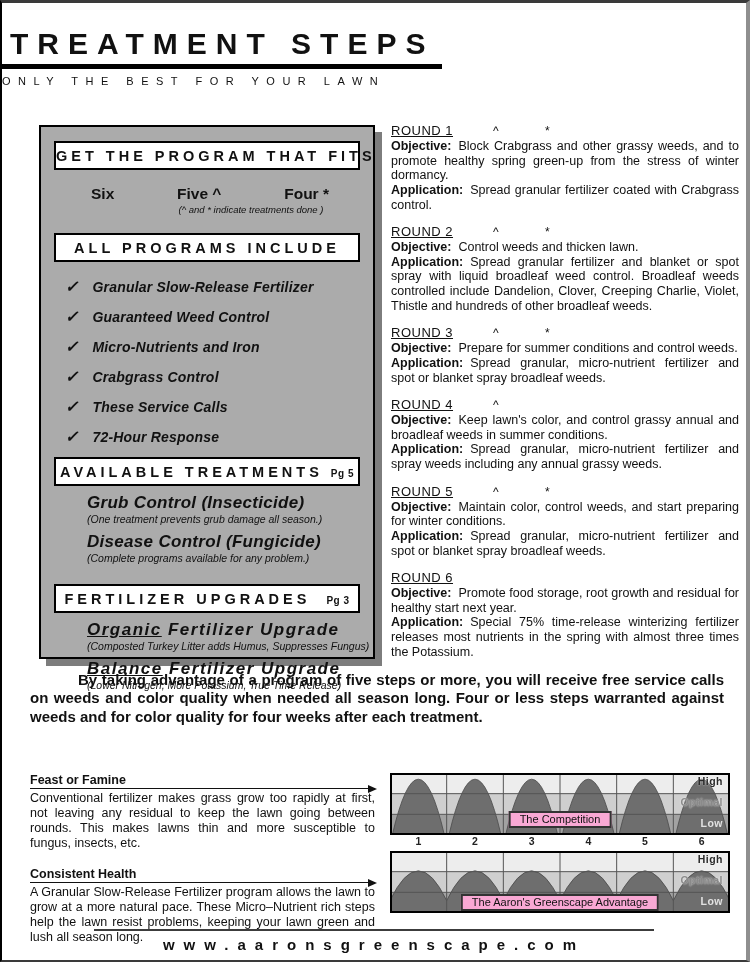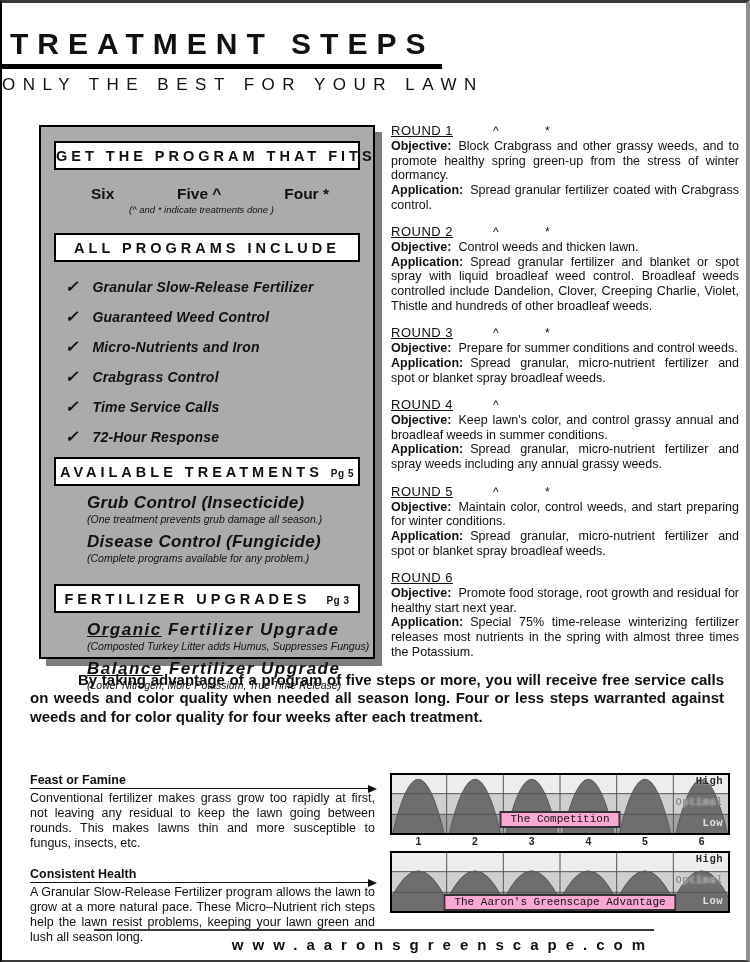--- a/index.html
+++ b/index.html
@@ -9,40 +9,40 @@
     border-left:2px solid #000; border-top:3px solid #3a3a3a;
     border-right:4px solid #8f8f8f; border-bottom:2px solid #3a3a3a;
     font-family:"Liberation Sans", sans-serif; color:#111;
   }
   
   .header{ text-align:left; padding-top:24px; }
   .title{
     display:inline-block; font-weight:bold; font-size:30px; letter-spacing:9px;
     border-bottom:5px solid #000; padding:0 8px 3px 8px; white-space:nowrap;
   }
-  .subtitle{ font-size:17px; letter-spacing:7.5px; margin-top:6px; white-space:nowrap; }
+  .subtitle{ font-size:11px; letter-spacing:7.5px; margin-top:6px; white-space:nowrap; }
 
   
   .panel{
     position:absolute; left:37px; top:122px; width:336px; height:534px;
     background:#ababab; border:2px solid #000; box-shadow:7px 7px 0 #7d7d7d;
     box-sizing:border-box;
   }
   .panel-box{
     margin:0 13px; background:#fff; border:2px solid #000; text-align:center;
     font-weight:bold; font-size:14.5px; letter-spacing:4px; padding:5px 0 4px 0;
     white-space:nowrap;
   }
   .pg-ref{ font-size:10px; font-weight:bold; letter-spacing:0.5px; margin-left:8px; }
   .programs-row{
     display:flex; justify-content:space-between; padding:0 44px 0 50px;
     font-weight:bold; font-size:15.5px; margin-top:15px;
   }
   .programs-note{
-    font-style:italic; font-size:9.5px; padding-left:88px; margin-top:1px;
+    font-style:italic; font-size:9.5px; text-align:center; padding-left:88px; margin-top:1px;
   }
   .checklist{ margin:15px 0 0 24px; }
   .check-item{ margin-bottom:11px; display:flex; align-items:baseline; }
   .check-mark{ font-size:16px; font-weight:bold; font-style:italic; margin-right:14px; }
   .check-label{ font-weight:bold; font-style:italic; font-size:14px; letter-spacing:0.2px; }
   .treatment, .upgrade{ margin:7px 0 0 46px; }
   .treatment-title{ font-weight:bold; font-style:italic; font-size:17px; letter-spacing:0.3px; }
   .small-note{ font-style:italic; font-size:10.5px; margin-top:0px; }
   .upgrade-title{ font-weight:bold; font-style:italic; font-size:17px; letter-spacing:1.5px; }
   .u-underline{ text-decoration:underline; } .mt14{margin-top:14px;} .mt18{margin-top:18px;} .mt20{margin-top:20px;}
@@ -72,21 +72,21 @@
   }
   .bsec-rule{ flex:1; border-bottom:1.5px solid #111; position:relative; height:0; }
   .arrow-head{
     position:absolute; right:-2px; bottom:-5px; width:0; height:0;
     border-left:9px solid #111; border-top:4px solid transparent; border-bottom:4px solid transparent;
   }
   .bsec-p{ margin:2px 0 0 0; font-size:12.5px; line-height:1.2; text-align:justify; }
 
   
   .charts{ position:absolute; left:388px; top:770px; width:340px; }
-  .chart{ position:relative; width:340px; height:62px;font-family:Liberation Mono, monospace; }
+  .chart{ position:relative; width:340px; height:62px; }
   .chart svg{ display:block; width:340px; height:62px; }
   .band-label{
     position:absolute; right:7px; font-weight:bold; font-size:10.5px; letter-spacing:0.5px;
     text-shadow:0 0 2px rgba(255,255,255,0.8);
   }
   .bl-high{ top:2px; color:#2a2a2a; }
   .bl-optimal{ top:23px; color:#8a8a8a; }
   .bl-low{ top:44px; color:#e2e2e2; text-shadow:none; }
   .chart-label-box{
     position:absolute; left:50%; transform:translateX(-50%);
@@ -95,21 +95,21 @@
   }
   .clb-0{ bottom:7px; }
   .clb-1{ bottom:2px; }
   .tick-row{ display:flex; width:340px; height:15px; }
   .tick{ flex:1; text-align:center; font-weight:bold; font-size:10.5px; color:#222; }
   .chart2{ margin-top:1px; }
 
   
   .footer{
     position:absolute; left:92px; top:926px; width:560px;
-    border-top:2px solid #3c3c3c; text-align:right;
+    border-top:2px solid #3c3c3c; text-align:center;
     font-weight:bold; font-size:15px; letter-spacing:9px; padding-top:5px; white-space:nowrap;
   }
 </style>
 </head>
 <body>
 
 <div class="page">
 
   <div class="header">
     <div><span class="title">TREATMENT STEPS</span></div>
@@ -140,21 +140,21 @@
       <div class="check-item">
         <span class="check-mark">✓</span>
         <span class="check-label">Micro-Nutrients and Iron</span>
       </div>
       <div class="check-item">
         <span class="check-mark">✓</span>
         <span class="check-label">Crabgrass Control</span>
       </div>
       <div class="check-item">
         <span class="check-mark">✓</span>
-        <span class="check-label">Time Service Calls</span>
+        <span class="check-label">These Service Calls</span>
       </div>
       <div class="check-item">
         <span class="check-mark">✓</span>
         <span class="check-label">72-Hour Response</span>
       </div>
     </div>
 
     <div class="panel-box">
       <span>AVAILABLE TREATMENTS</span><span class="pg-ref">Pg 5</span>
     </div>

